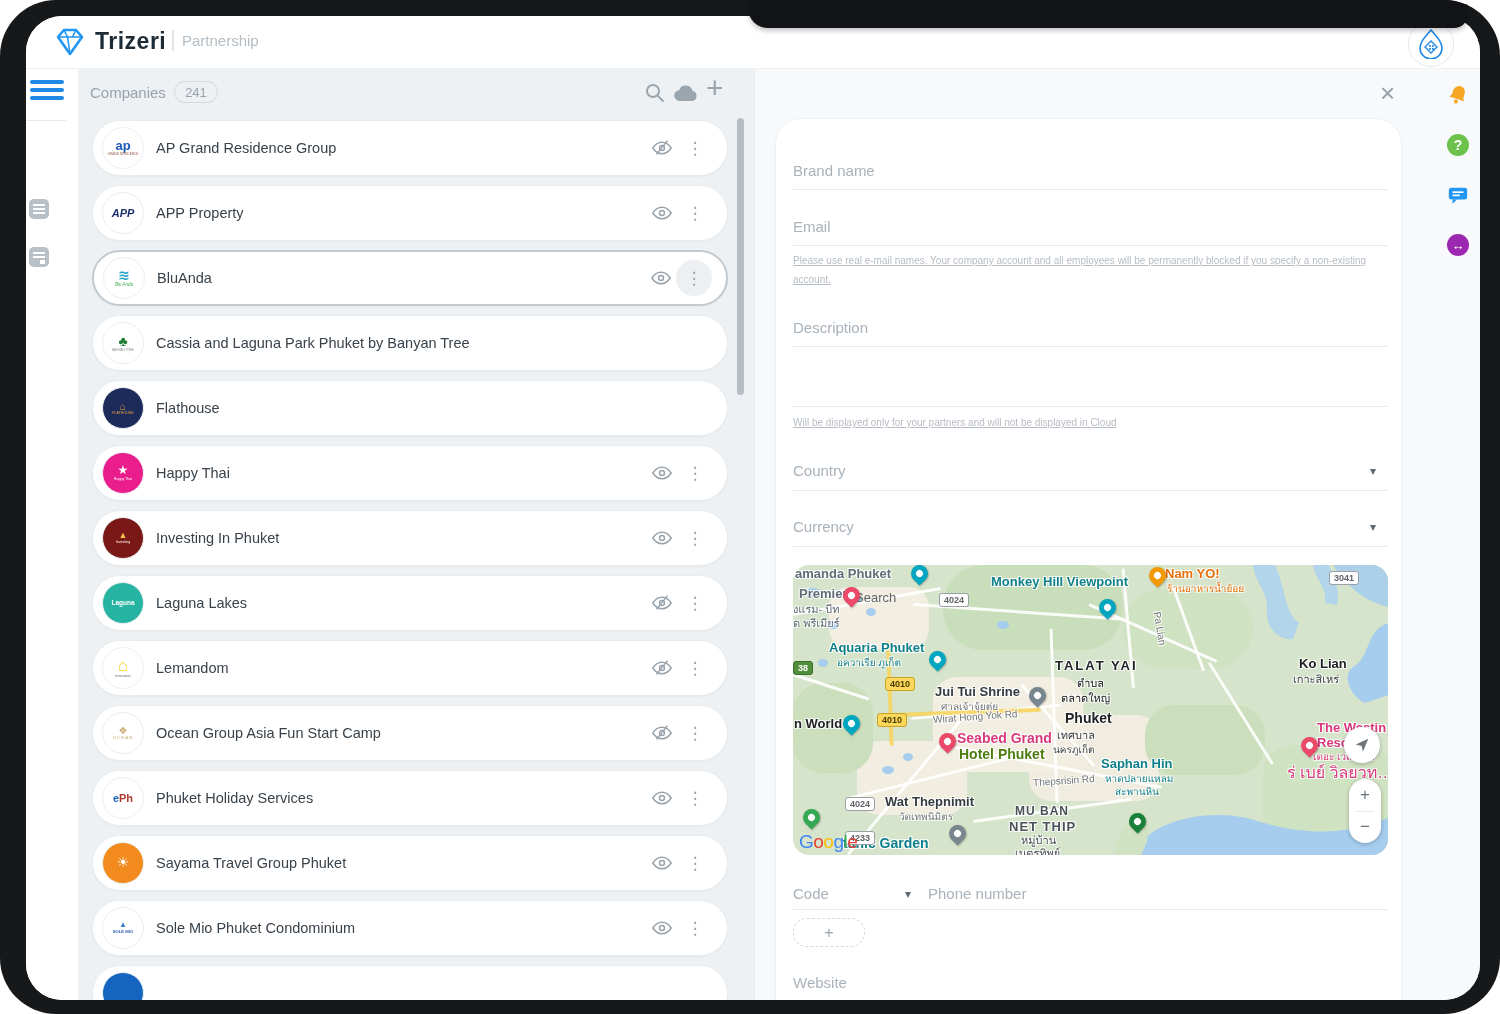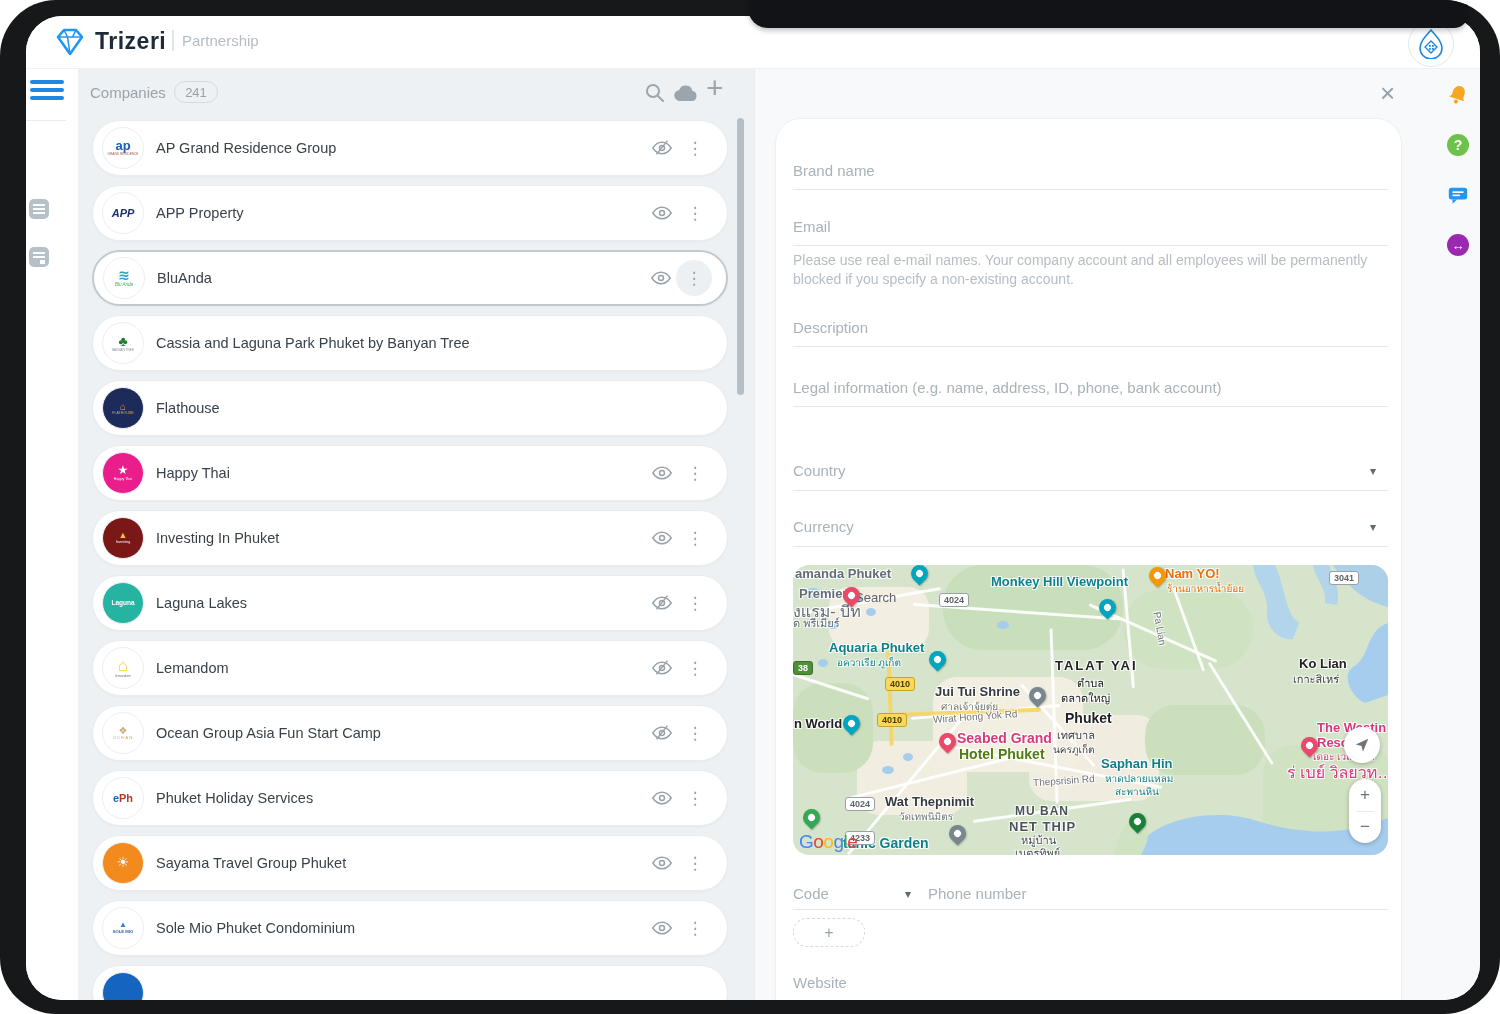--- a/index.html
+++ b/index.html
@@ -48,21 +48,21 @@
   .menu-row2{position:absolute;left:22px;top:78px;font-size:15px;color:#2b343c;}
   .toggle{width:36px;height:20px;border-radius:10px;background:#1798f0;position:relative;}
   .toggle i{position:absolute;right:2px;top:2px;width:16px;height:16px;border-radius:50%;background:#fff;box-shadow:0 1px 2px rgba(0,0,0,.25);}
 
   
   .detail-panel{position:absolute;left:754px;top:68px;width:746px;height:946px;background:#f7f9fa;border-left:1px solid #e8ebee;}
   .close-x{position:absolute;left:1380px;top:78px;font-size:26px;color:#98a1a8;font-weight:300;z-index:6;}
   .card{position:absolute;left:775px;top:118px;width:625px;height:930px;background:#fff;border-radius:26px;border:1px solid #eef1f3;box-shadow:0 1px 3px rgba(0,0,0,.03);}
   .lbl{position:absolute;left:793px;font-size:15px;color:#a9b2ba;z-index:2;}
   .hline{position:absolute;left:793px;width:595px;height:1px;background:#e6e9ec;z-index:2;}
-  .helper{position:absolute;left:793px;width:578px;font-size:14px;line-height:19px;color:#b6bdc4;z-index:2;}
+  .helper{position:absolute;left:793px;width:578px;font-size:10px;line-height:19px;color:#b6bdc4;z-index:2;text-decoration:underline;}
   .caret{position:absolute;font-size:12px;color:#5f6a72;z-index:2;}
   .chip-add{position:absolute;left:793px;top:918px;width:70px;height:27px;border:1px dashed #d5dade;border-radius:14px;color:#9aa3ab;font-size:16px;display:flex;align-items:center;justify-content:center;z-index:2;}
 
   
   .fab{position:absolute;width:22px;height:22px;z-index:6;}
 
   
   .map{position:absolute;left:793px;top:565px;width:595px;height:290px;border-radius:16px;overflow:hidden;background:#d5e4ca;z-index:2;}
   .patch{position:absolute;}
   .road{position:absolute;height:3px;background:#fff;opacity:.9;transform-origin:left center;border-radius:2px;}
@@ -301,22 +301,22 @@
       <div class="close-x">×</div>
       <div class="card"></div>
 
       <div class="lbl" style="top:162px">Brand name</div>
       <div class="hline" style="top:189px"></div>
       <div class="lbl" style="top:218px">Email</div>
       <div class="hline" style="top:245px"></div>
       <div class="helper" style="top:251px">Please use real e-mail names. Your company account and all employees will be permanently blocked if you specify a non-existing account.</div>
       <div class="lbl" style="top:319px">Description</div>
       <div class="hline" style="top:346px"></div>
-      <div class="lbl" style="top:379px">Legal information (e.g. name, address, ID, phone, bank account)</div>
       <div class="hline" style="top:406px"></div>
+      <div class="helper" style="top:413px">Will be displayed only for your partners and will not be displayed in Cloud</div>
       <div class="lbl" style="top:462px">Country</div>
       <div class="caret" style="left:1370px;top:464px">▾</div>
       <div class="hline" style="top:490px"></div>
       <div class="lbl" style="top:518px">Currency</div>
       <div class="caret" style="left:1370px;top:520px">▾</div>
       <div class="hline" style="top:546px"></div>
 
       <div class="map">
           <div class="patch" style="left: 236px; top: 150px; width: 130px; height: 86px; background: rgb(240, 236, 223); border-radius: 22px;"></div>
           <div class="patch" style="left: 64px; top: 176px; width: 110px; height: 74px; background: rgb(241, 237, 224); border-radius: 22px;"></div>
@@ -365,21 +365,21 @@
           <div class="road overwater" style="left: 228px; top: 118px; width: 110px; transform: rotate(48deg);"></div>
           <div class="road overwater" style="left: 296px; top: 38px; width: 140px; transform: rotate(24deg);"></div>
           <div class="road overwater" style="left: 416px; top: 96px; width: 120px; transform: rotate(58deg);"></div>
           <div class="road overwater" style="left: 0px; top: 108px; width: 80px; transform: rotate(18deg);"></div>
           <div class="road overwater" style="left: 180px; top: 255px; width: 160px; transform: rotate(-8deg);"></div>
           <div class="road overwater" style="left: 380px; top: 20px; width: 90px; transform: rotate(70deg);"></div>
           <div class="road overwater" style="left: 95px; top: 74px; width: 105px; transform: rotate(88deg); background: rgb(247, 213, 96); height: 4px;"></div>
           <div class="road overwater" style="left: 98px; top: 148px; width: 150px; transform: rotate(-2deg); background: rgb(247, 213, 96); height: 4px;"></div>
           <div class="mlabel" style="left: 2px; top: 2px; color: rgb(97, 108, 117); font-size: 13px; font-weight: 700;">amanda Phuket</div>
           <div class="mlabel" style="left: 6px; top: 22px; color: rgb(97, 108, 117); font-size: 13px; font-weight: 700;">Premier</div>
-          <div class="mlabel" style="left: 0px; top: 38px; color: rgb(97, 108, 117); font-size: 16px; text-align: center;">งแรม- บีท</div>
+          <div class="mlabel" style="left: 0px; top: 38px; color: rgb(97, 108, 117); font-size: 11px; text-align: center;">งแรม- บีท</div>
           <div class="mlabel" style="left: 0px; top: 52px; color: rgb(97, 108, 117); font-size: 11px;">ด พรีเมียร์</div>
           <div class="mlabel nohalo" style="left: 62px; top: 26px; color: rgb(95, 99, 104); font-size: 13px;">Search</div>
           <div class="mlabel" style="left: 198px; top: 10px; color: rgb(13, 127, 138); font-size: 13px; font-weight: 700;">Monkey Hill Viewpoint</div>
           <div class="mlabel" style="left: 372px; top: 2px; color: rgb(232, 113, 10); font-size: 13px; font-weight: 700;">Nam YO!</div>
           <div class="mlabel" style="left: 374px; top: 18px; color: rgb(232, 113, 10); font-size: 10px;">ร้านอาหารน้ำย้อย</div>
           <div class="mlabel" style="left: 36px; top: 76px; color: rgb(13, 127, 138); font-size: 13px; font-weight: 700;">Aquaria Phuket</div>
           <div class="mlabel" style="left: 44px; top: 92px; color: rgb(13, 127, 138); font-size: 10px;">อควาเรีย ภูเก็ต</div>
           <div class="mlabel" style="left: 142px; top: 120px; color: rgb(51, 58, 64); font-size: 13px; font-weight: 700;">Jui Tui Shrine</div>
           <div class="mlabel" style="left: 148px; top: 136px; color: rgb(112, 117, 122); font-size: 10px;">ศาลเจ้าจุ้ยตุ่ย</div>
           <div class="mlabel" style="left: 262px; top: 94px; color: rgb(32, 33, 36); font-size: 13px; font-weight: 700; letter-spacing: 2px;">TALAT YAI</div>

